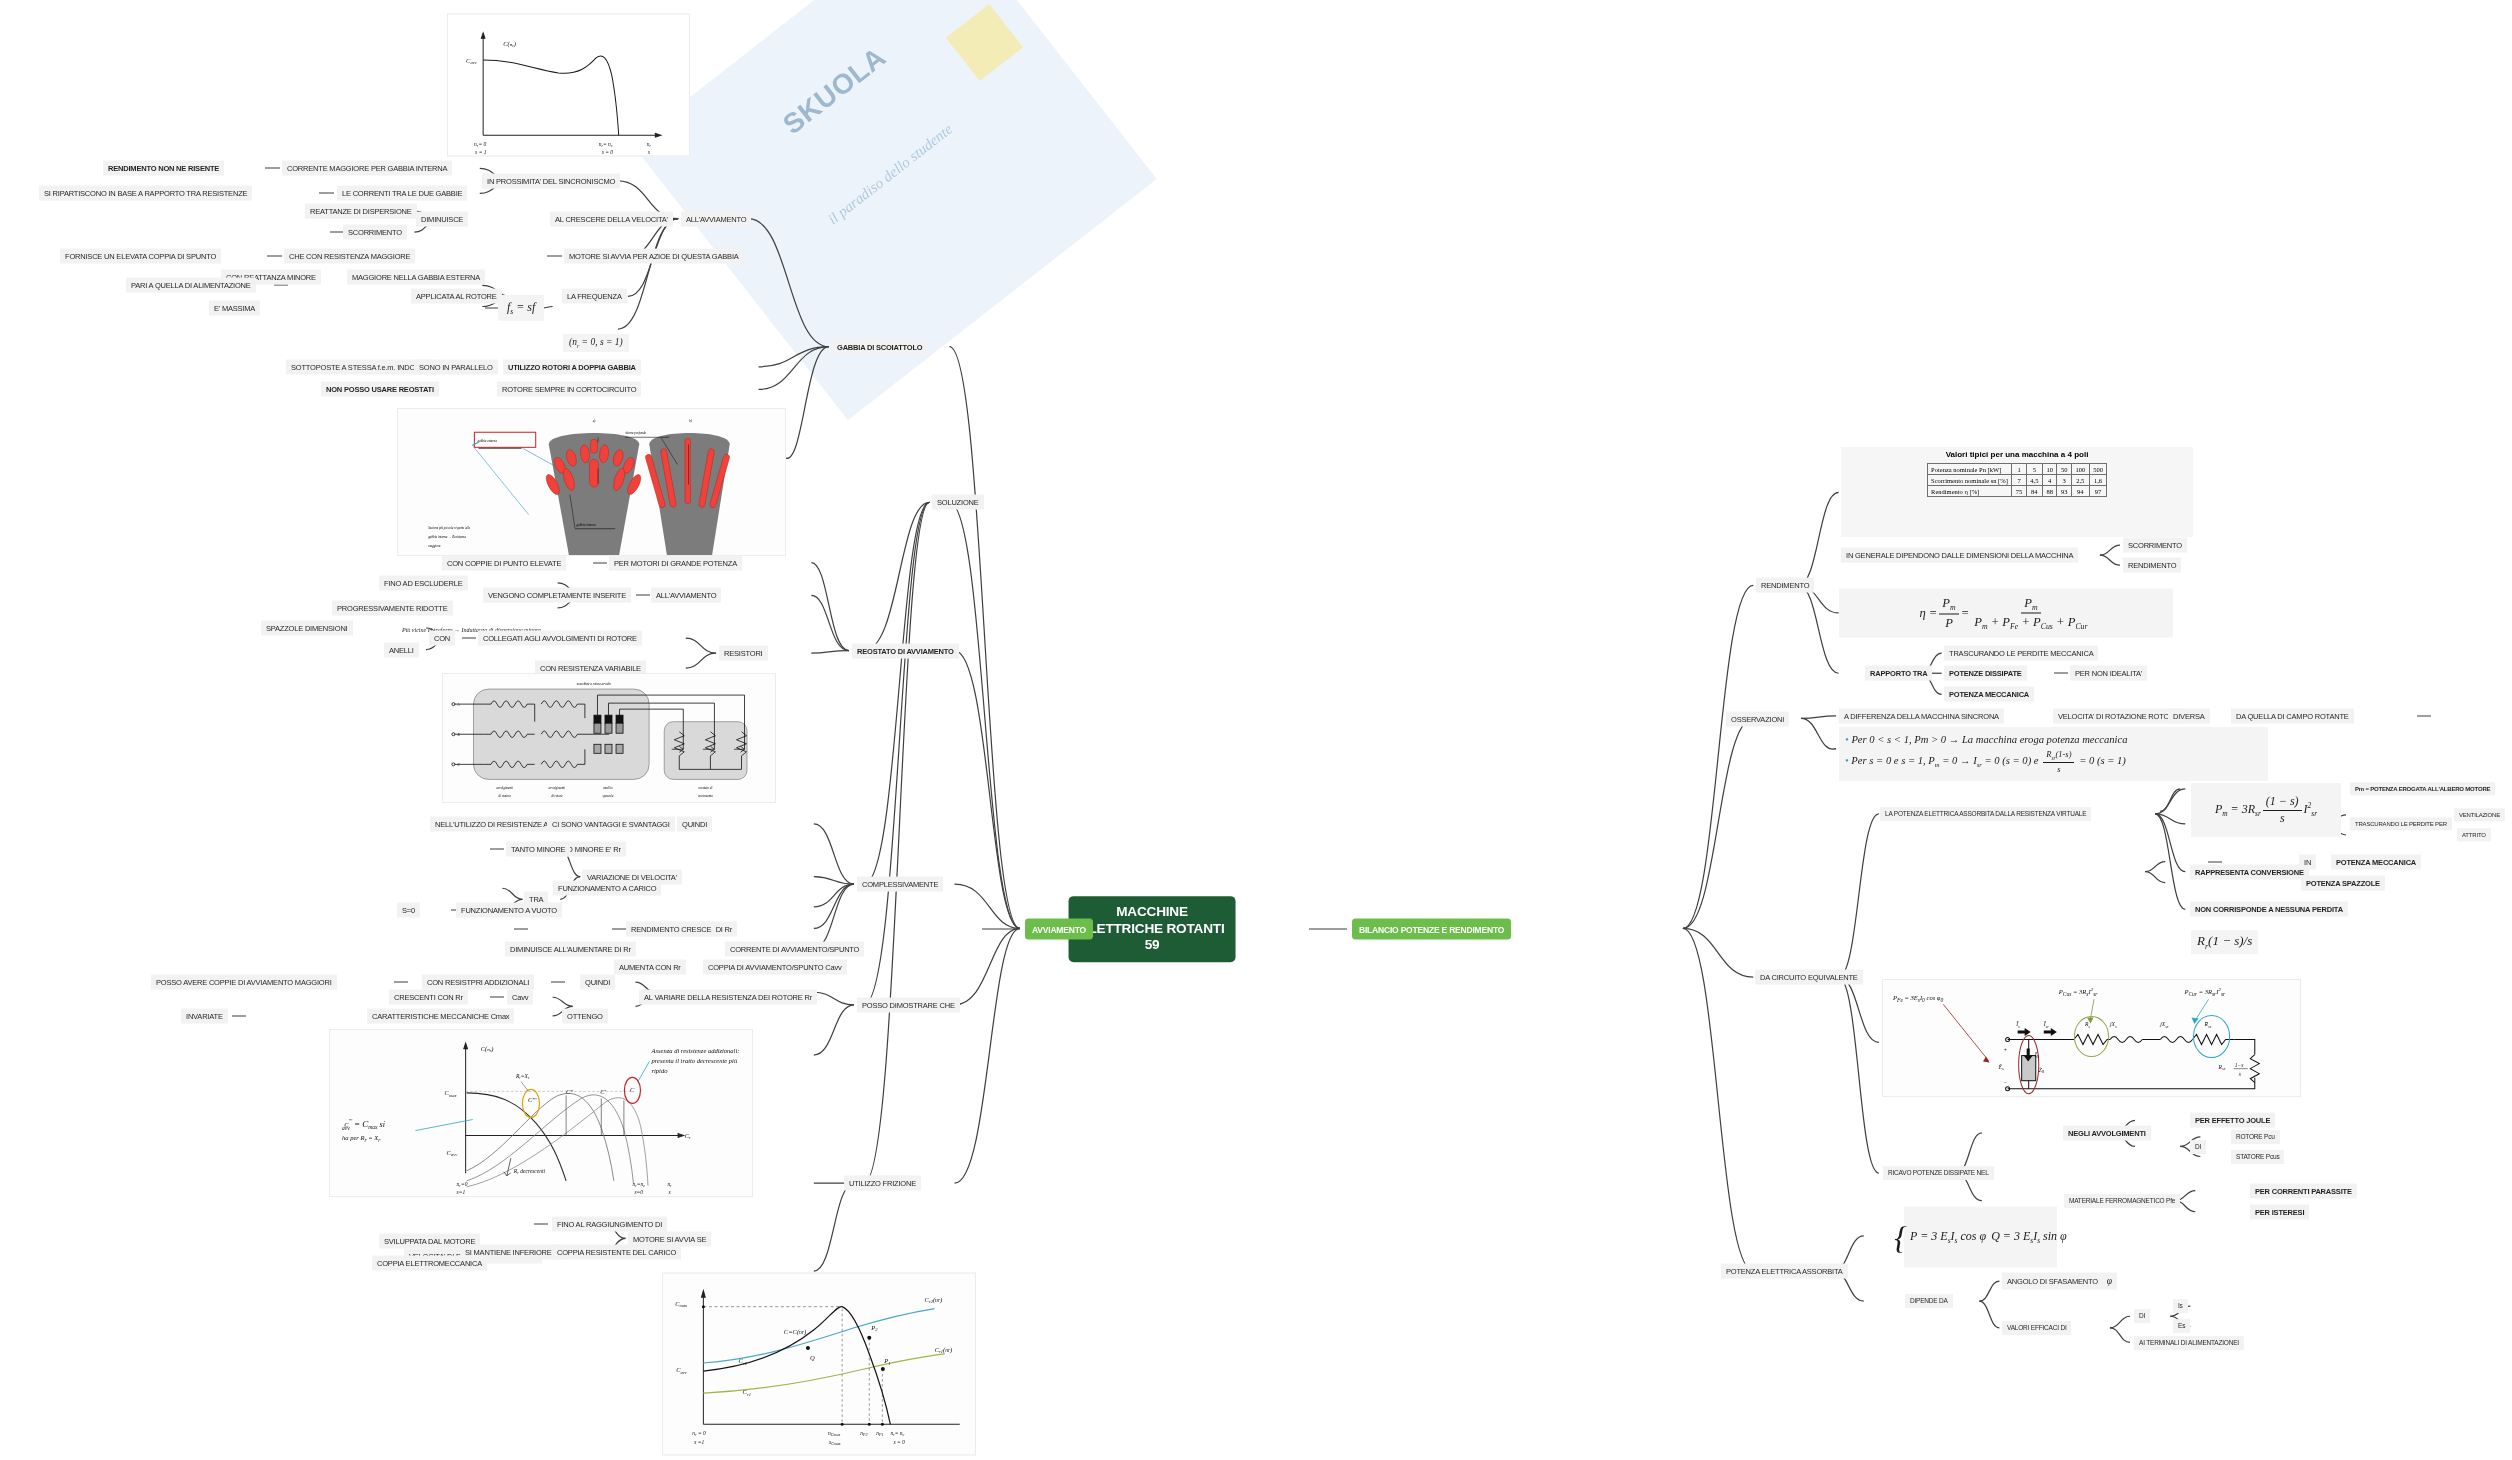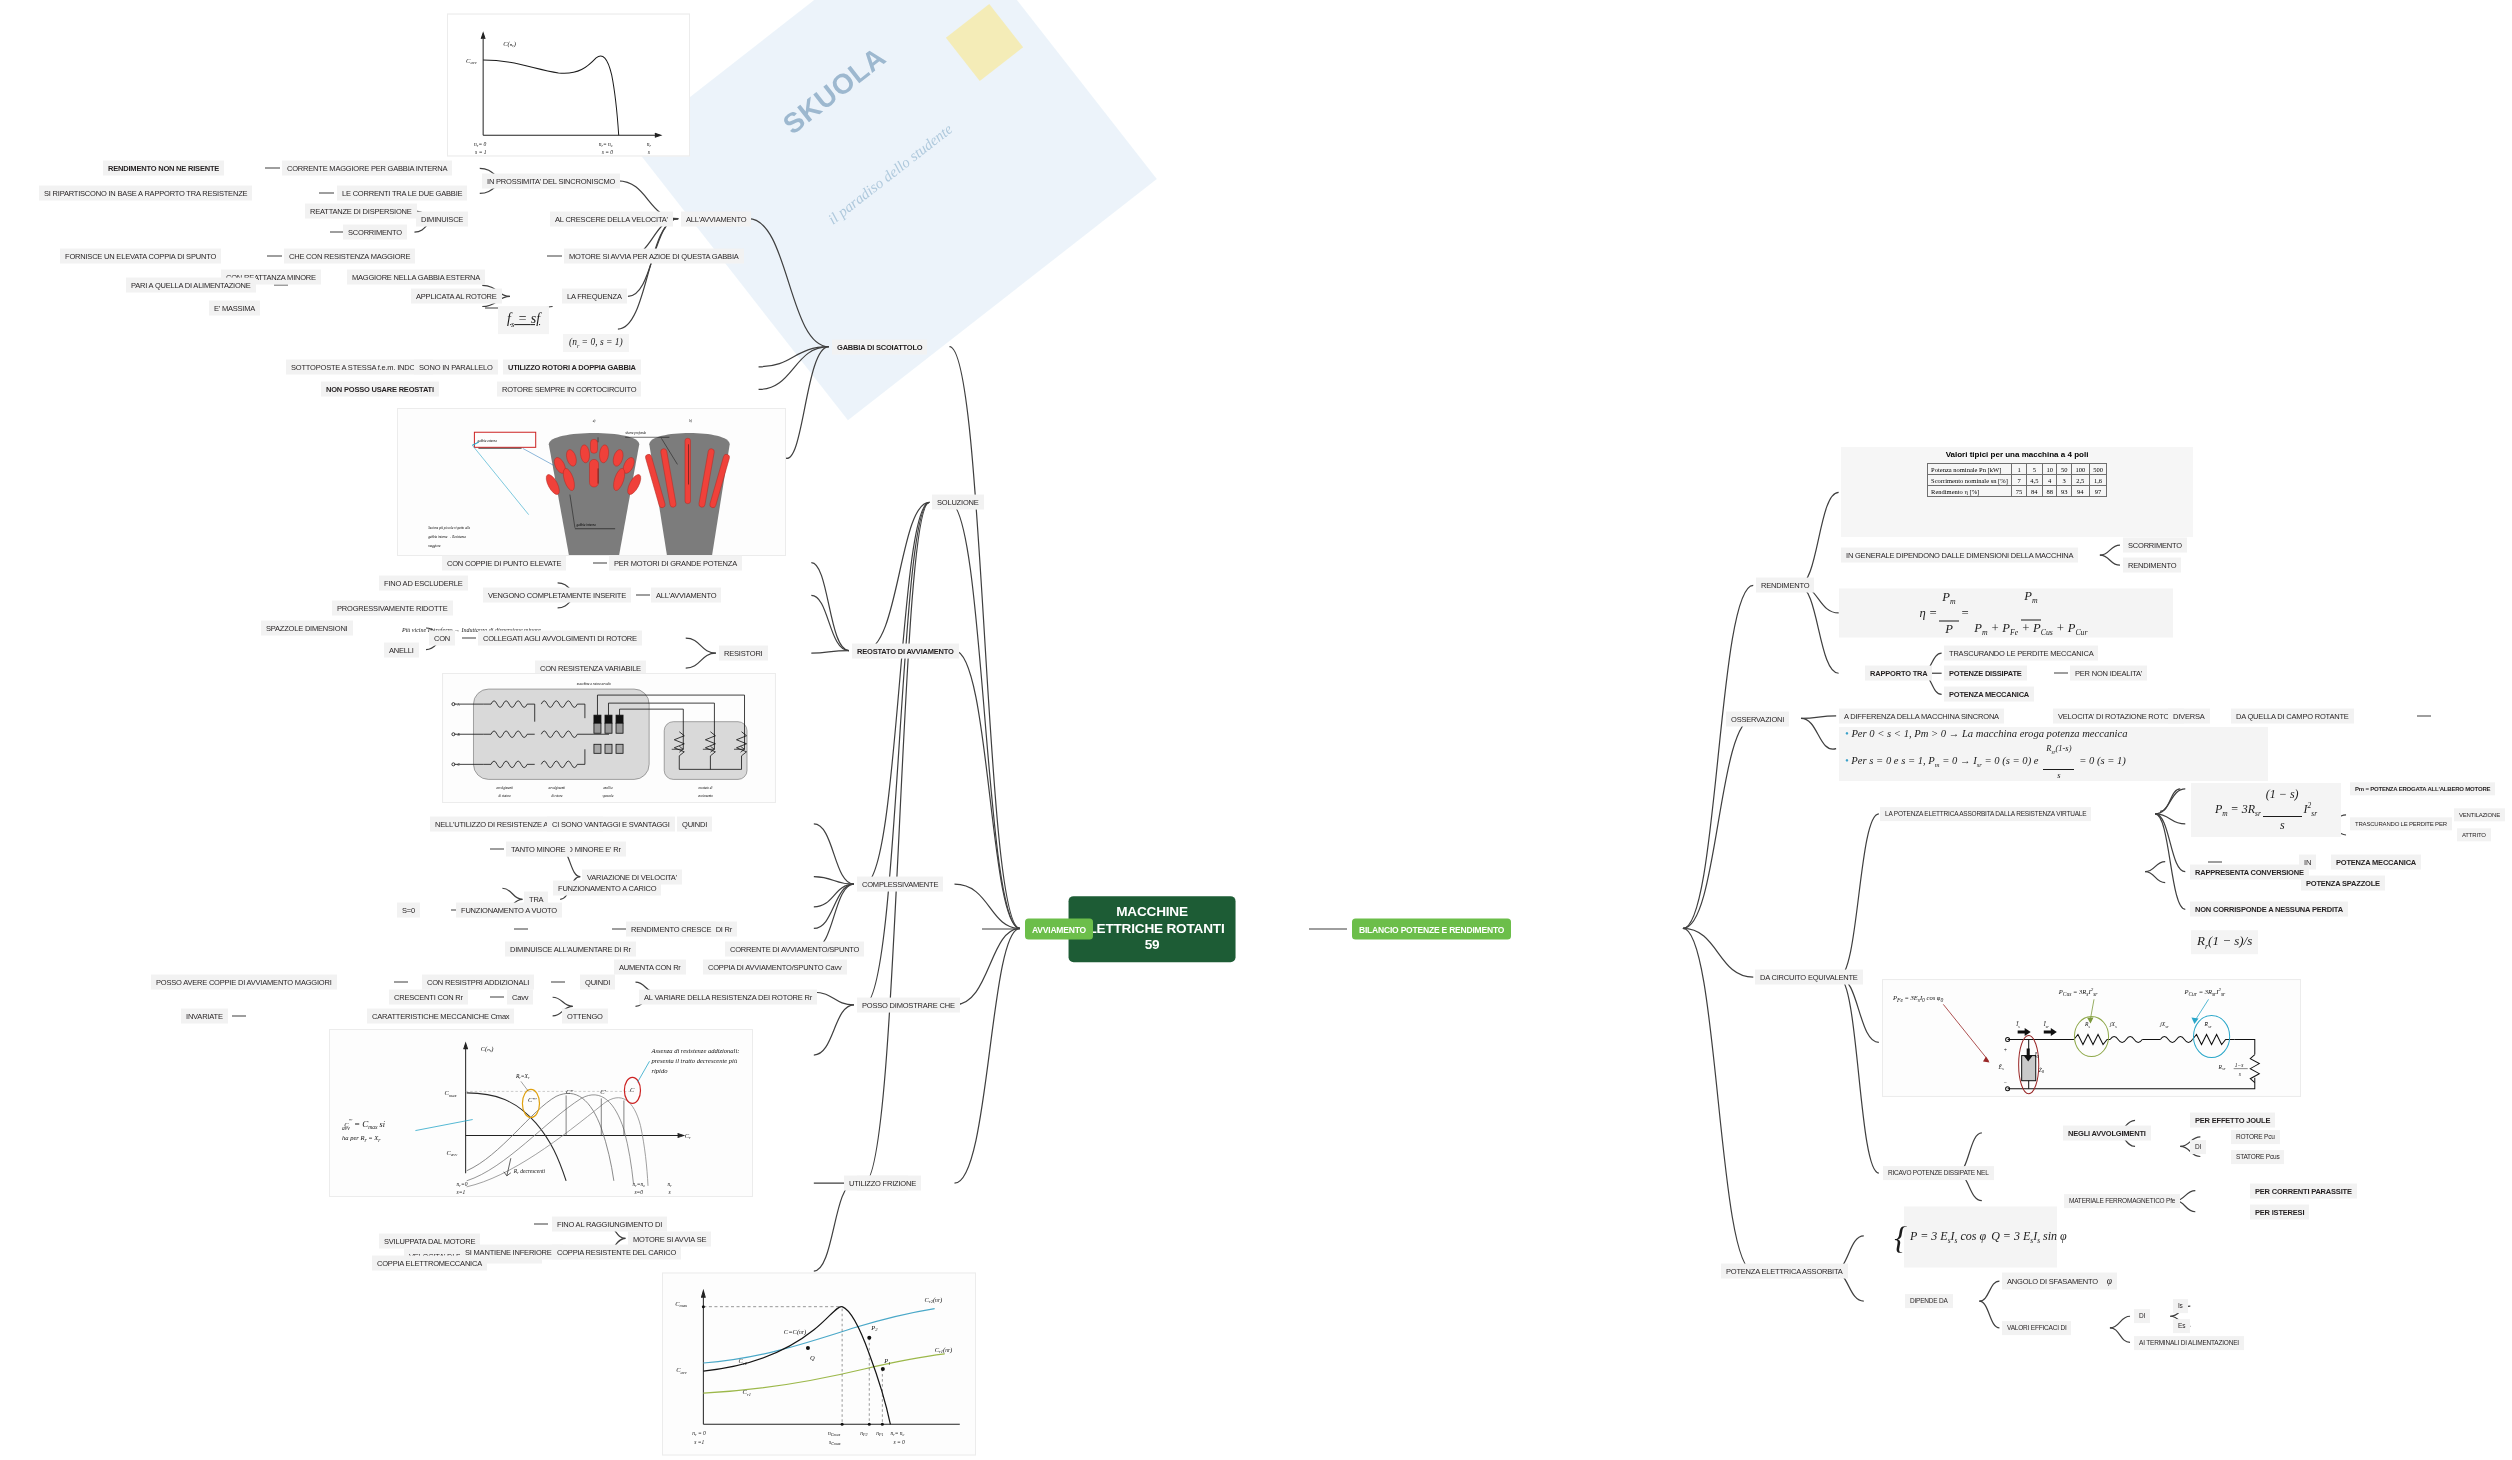--- a/index.html
+++ b/index.html
@@ -70,21 +70,21 @@
     position:absolute;
     background:#fafafa;
     border:0.5px solid #ececec;
     transform:translateY(-50%);
     overflow:hidden;
   }
   .capt{font-family:"Liberation Serif",serif;font-style:italic;font-size:6.5px;color:#222;}
 
   
   .fr{display:inline-flex;flex-direction:column;align-items:center;vertical-align:middle;margin:0 2px;}
-  .fr .nu{border-bottom:0.8px solid #1b1b1b;padding:0 3px 14px;}
+  .fr .nu{border-bottom:0.8px solid #1b1b1b;padding:0 3px 1px;}
   .fr .de{padding:0.5px 3px 0;}
   sub{font-size:.62em;}
   sup{font-size:.62em;}
 
   
   table.vt{border-collapse:collapse;font-family:"Liberation Serif",serif;font-size:6.5px;}
   table.vt td{border:0.5px solid #6f6f6f;padding:1.5px 3.5px;text-align:center;white-space:nowrap;}
   table.vt td.lab{text-align:left;font-style:normal;}
   .vt-title{font-weight:bold;font-size:8px;text-align:center;margin:3px 0 4px;font-family:"Liberation Sans",sans-serif;}
 
@@ -329,21 +329,21 @@
   <div class="chip" style="left:564px;top:256px;">MOTORE SI AVVIA PER AZIOE DI QUESTA GABBIA</div>
 
   <div class="chip" style="left:221px;top:277px;">CON REATTANZA MINORE</div>
   <div class="chip" style="left:347px;top:277px;">MAGGIORE NELLA GABBIA ESTERNA</div>
 
   <div class="chip" style="left:126px;top:285px;">PARI A QUELLA DI ALIMENTAZIONE</div>
   <div class="chip" style="left:209px;top:308px;">E' MASSIMA</div>
   <div class="chip" style="left:411px;top:296px;">APPLICATA AL ROTORE</div>
   <div class="chip" style="left:562px;top:296px;">LA FREQUENZA</div>
 
-  <div class="fcard" style="left:498px;top:320px;font-size:14px;padding:5px 9px;text-decoration:underline;">
+  <div class="fcard" style="left:498px;top:308px;font-size:12px;padding:5px 9px;">
     <span><i>f</i><sub>s</sub> = <i>sf</i></span>
   </div>
   <div class="fcard" style="left:563px;top:343px;font-size:9.5px;">
     <span>(<i>n<sub>r</sub></i> = 0, <i>s</i> = 1)</span>
   </div>
 
   <div class="chip" style="left:286px;top:367px;">SOTTOPOSTE A STESSA f.e.m. INDOTTA</div>
   <div class="chip" style="left:414px;top:367px;">SONO IN PARALLELO</div>
   <div class="chip b" style="left:503px;top:367px;">UTILIZZO ROTORI A DOPPIA GABBIA</div>
   <div class="chip b" style="left:321px;top:389px;">NON POSSO USARE REOSTATI</div>

